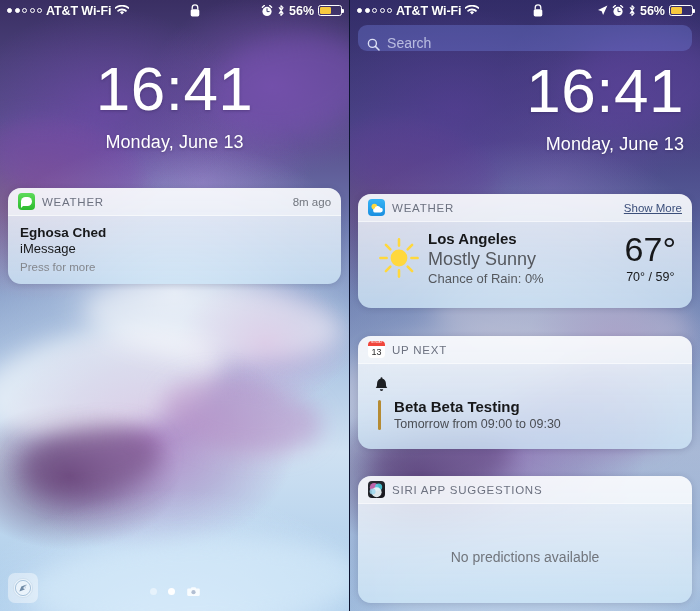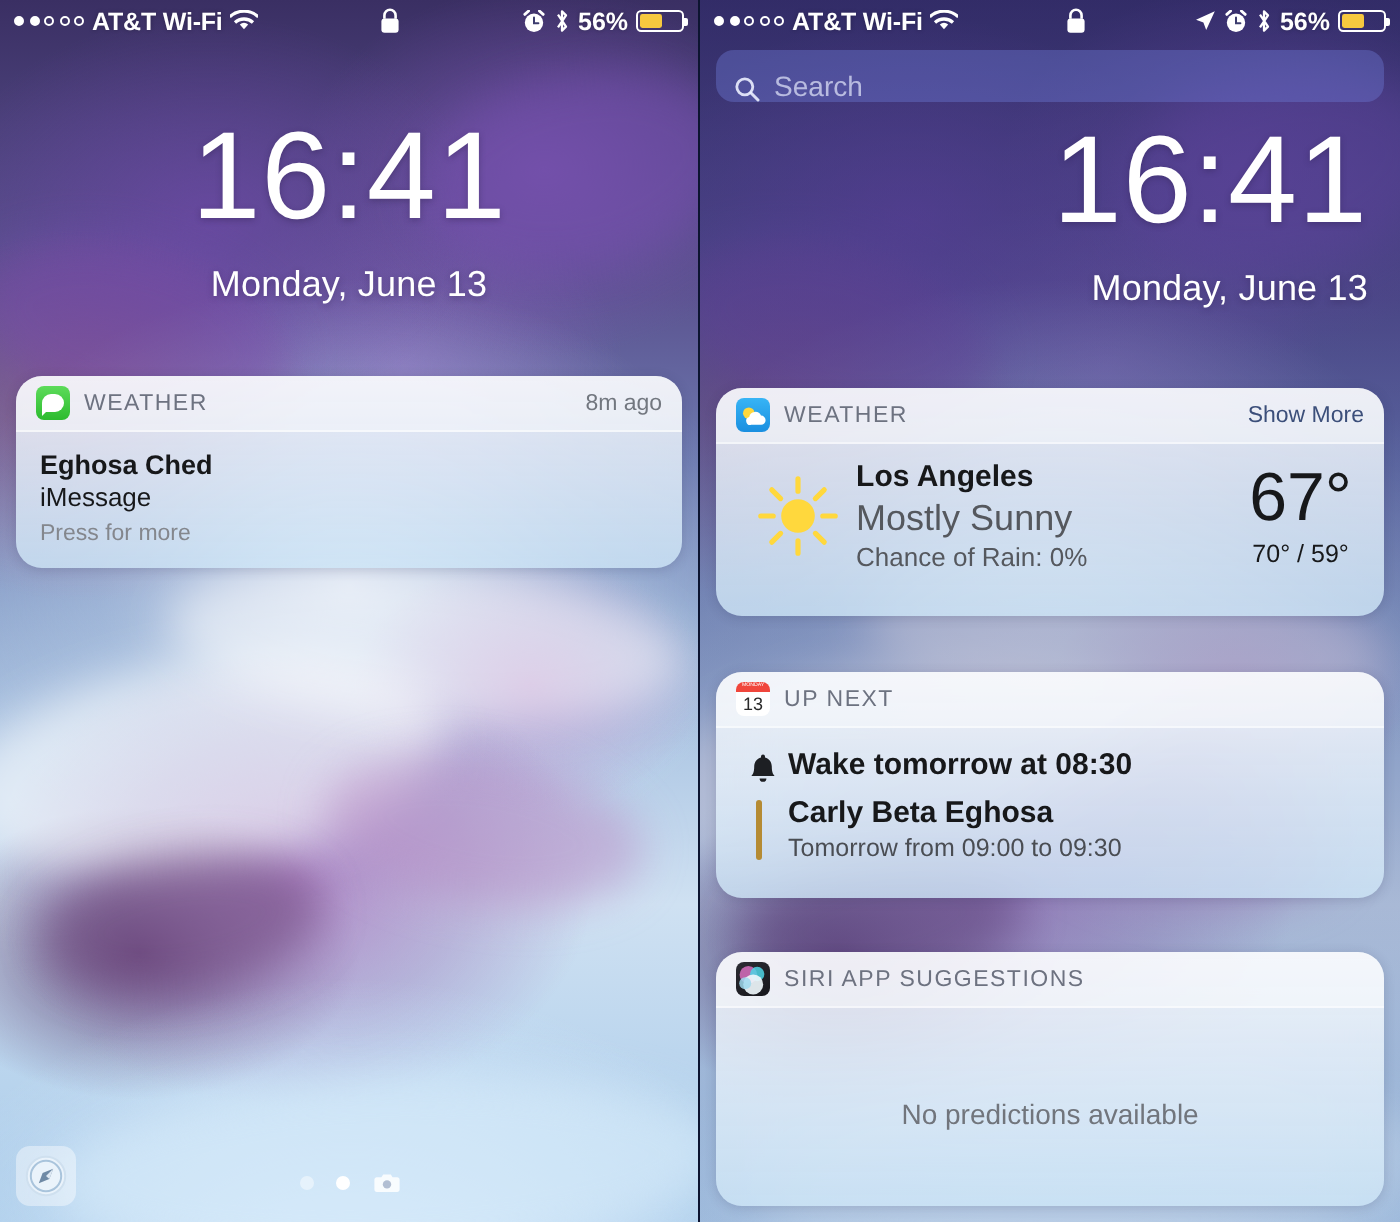--- a/index.html
+++ b/index.html
@@ -64,21 +64,21 @@
   
   .card { position:absolute; left:8px; right:8px; border-radius:13px; overflow:hidden;
     box-shadow:0 1px 6px rgba(40,40,80,.18);
     background:linear-gradient(180deg, rgba(248,250,253,.86) 0%, rgba(226,239,250,.82) 55%, rgba(206,230,247,.80) 100%);
     backdrop-filter:blur(14px); z-index:35; }
   .card-head { display:flex; align-items:center; height:28px; padding:0 10px;
     background:rgba(255,255,255,.42); border-bottom:1px solid rgba(255,255,255,.5); }
   .card-head .title { flex:1; font-size:11.5px; color:#6d7280; letter-spacing:.75px;
     margin-left:7px; }
   .card-head .meta { font-size:11.5px; color:#72777f; }
-  .card-head .meta.link { color:#3c4f7a; }
+  .card-head .meta.link { color:#3c4f7a; text-decoration:underline; }
   .card-body { padding:9px 12px 11px; }
 
   
   .appicon { width:17px; height:17px; border-radius:4px; flex:none; position:relative;
     display:flex; align-items:center; justify-content:center; }
   .ic-messages { background:linear-gradient(180deg,#5ddb5a,#2cbb2e); }
   .ic-messages .bubble { width:11px; height:9px; background:#fff; border-radius:5px 5px 5px 1px; position:relative; }
   .ic-messages .bubble:after { content:""; position:absolute; left:0px; bottom:-2px;
     border-left:3px solid #fff; border-bottom:3px solid transparent; }
   .ic-weather { background:linear-gradient(180deg,#37b4f5,#1a8fe0); }
@@ -332,28 +332,27 @@
         <span class="title">UP NEXT</span>
       </div>
       <div class="card-body" style="padding:10px 10px 16px;">
         <div class="un-row">
           <span class="un-ico">
             <svg width="15" height="16" viewBox="0 0 15 16">
               <path d="M7.5 1.2a1 1 0 0 1 1 1v.5c2.1.5 3.4 2.3 3.4 4.6 0 2.9.6 3.9 1.4 4.7H1.7c.8-.8 1.4-1.8 1.4-4.7 0-2.3 1.3-4.1 3.4-4.6v-.5a1 1 0 0 1 1-1z" fill="#1d1f23"></path>
               <path d="M5.8 13.2h3.4a1.7 1.7 0 0 1-3.4 0z" fill="#1d1f23"></path>
             </svg>
           </span>
-          <span class="un-title">Wake  tomorrow at 08:30</span>
         </div>
         <div class="un-row" style="margin-top:6px;">
           <span class="un-ico" style="width:26px;display:flex;justify-content:flex-start;">
             <span class="un-bar"></span>
           </span>
           <span>
-            <span class="un-title" style="display:block;">Carly Beta Eghosa</span>
+            <span class="un-title" style="display:block;">Beta Beta Testing</span>
             <span class="un-sub" style="display:block;">Tomorrow from 09:00 to 09:30</span>
           </span>
         </div>
       </div>
     </div>
 
     <div class="card" style="top:476px;bottom:8px;">
       <div class="card-head">
         <span class="appicon ic-siri">
           <svg width="17" height="17" viewBox="0 0 17 17">

